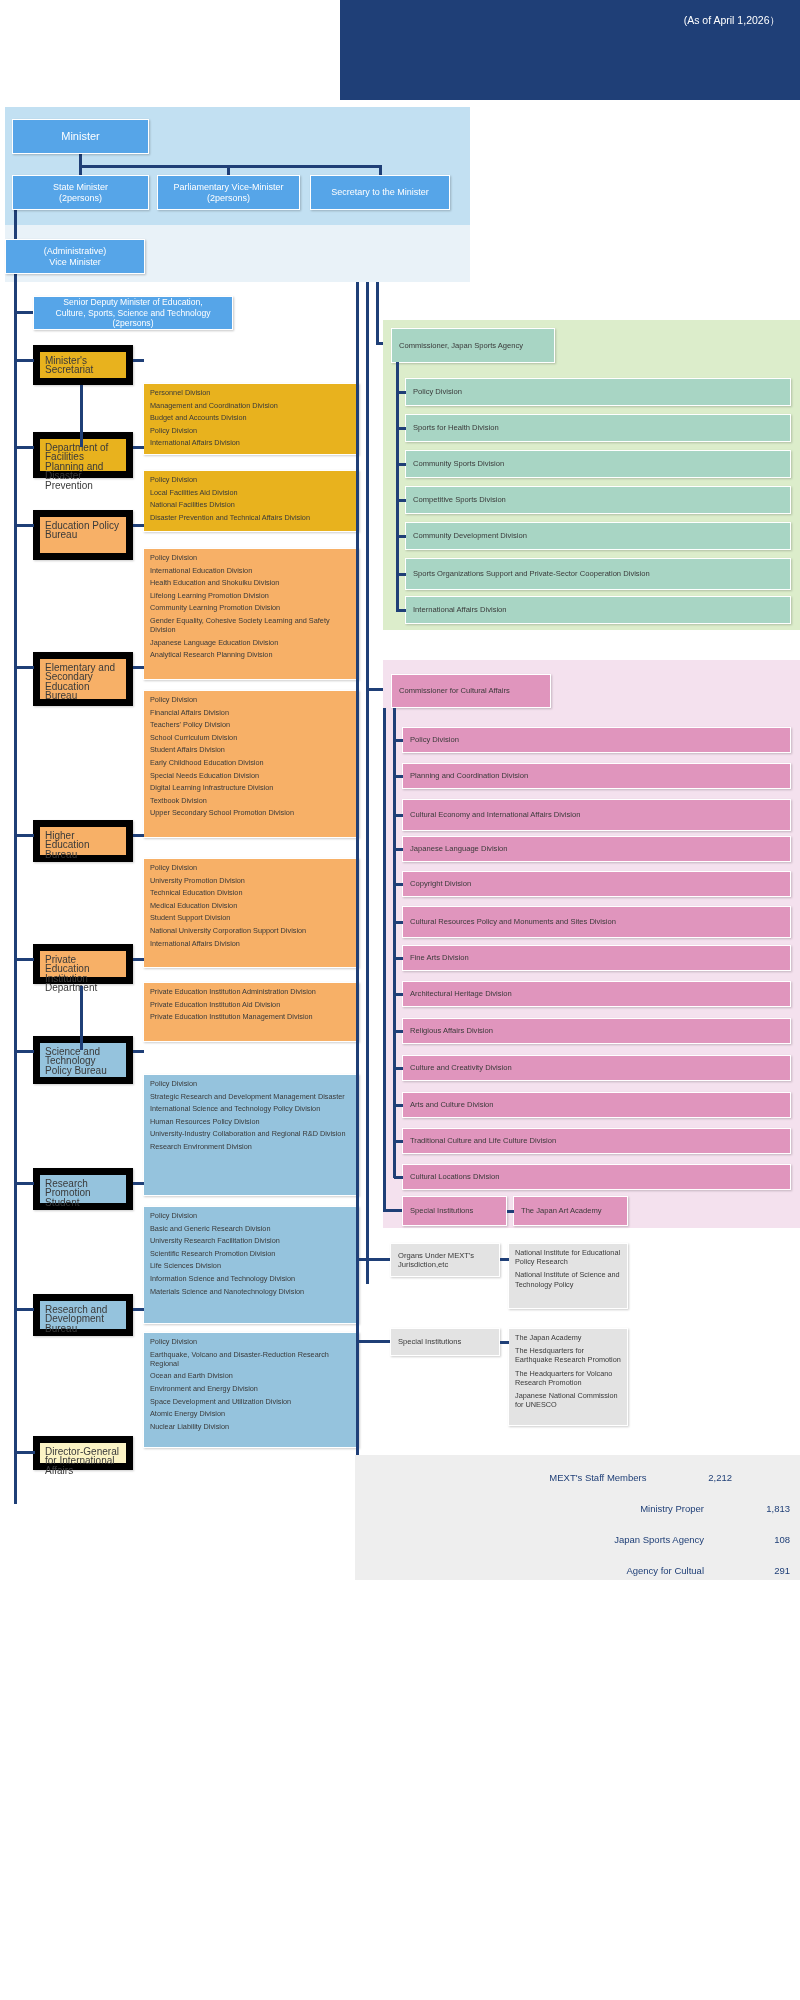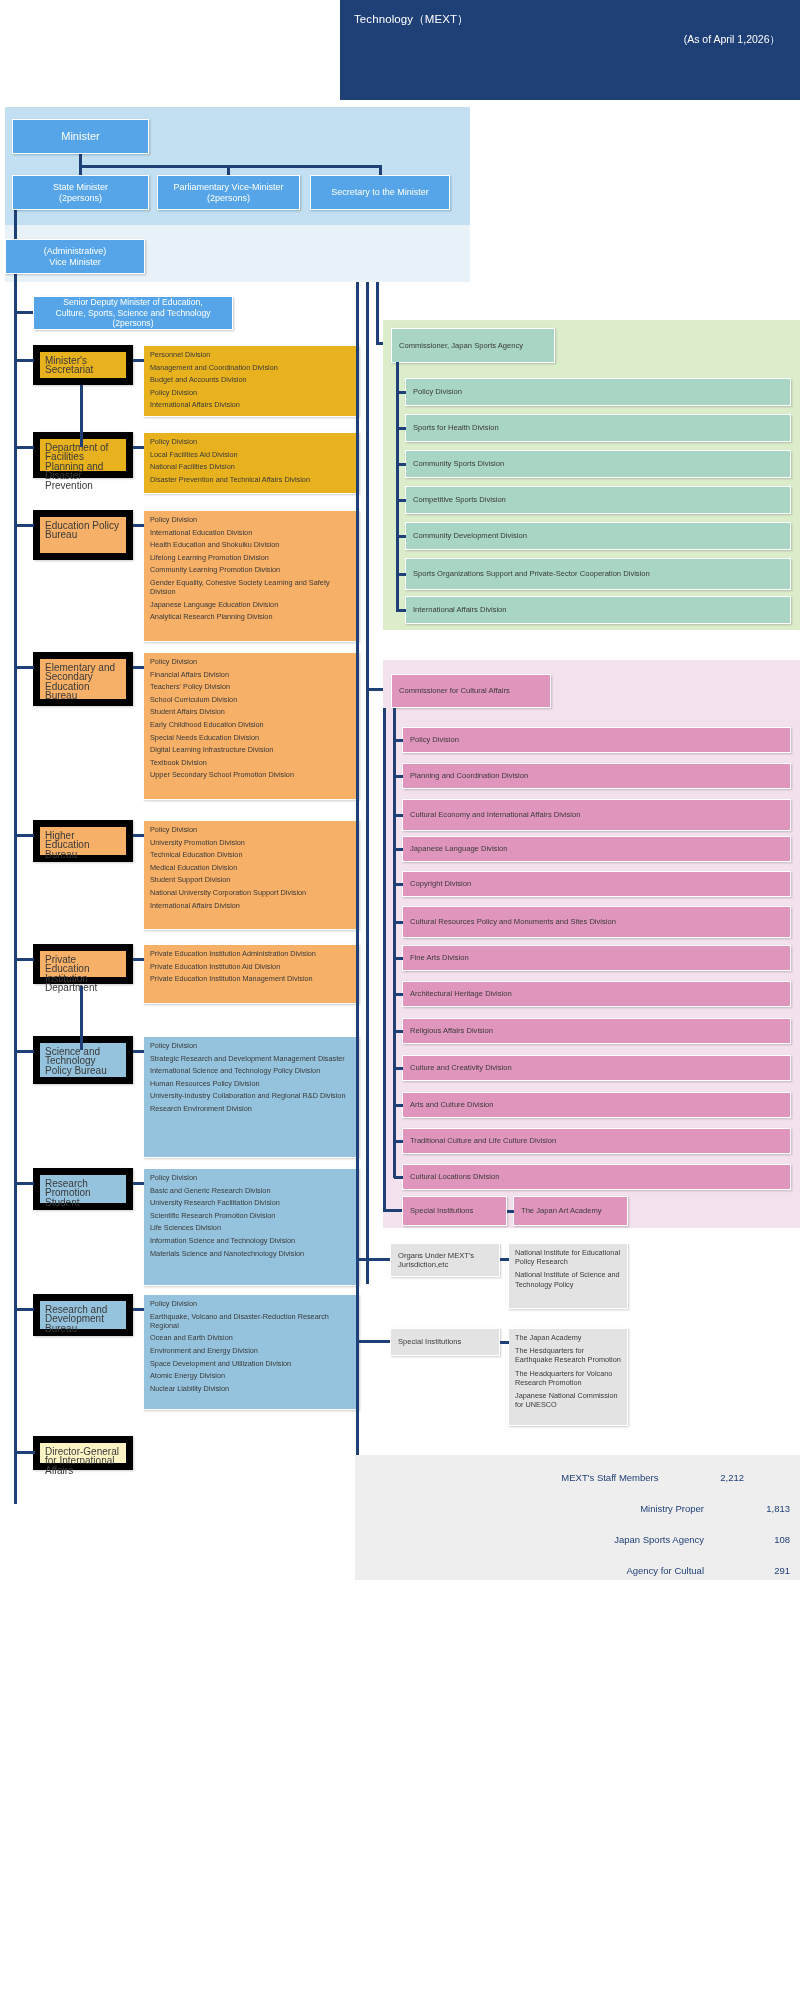--- a/index.html
+++ b/index.html
@@ -53,20 +53,21 @@
     border:7px solid #000000;
     box-shadow:1px 1px 2px rgba(0,0,0,.2);
     font-size:10px; line-height:9.4px; color:#3a3a3a;
     padding:4px 5px;
   }
   .grp-list{
     border:1px solid #ffffff;
     box-shadow:1px 1px 2px rgba(0,0,0,.2);
     font-size:7.3px; line-height:9.2px; color:#3a3a3a;
     padding:4px 6px;
+    margin-top:38px;
   }
   .grp-list div{ margin-bottom:3.4px; }
   .grp-list div:last-child{ margin-bottom:0; }
 
   .c-gold  { background:#e8b21e; }
   .c-orange{ background:#f7b067; }
   .c-blue  { background:#95c3dd; }
   .c-yellow{ background:#fbf3c4; }
 
   
@@ -99,21 +100,20 @@
     height:31px; padding-right:10px;
     font-size:9.5px; color:#1f3f77;
   }
   .stat-label{ width:330px; text-align:right; padding-right:24px;}
   .stat-value{ width:62px; text-align:right;}
 </style>
 </head>
 <body>
 
 <div class="abs" id="title-block">
-  <div class="tline">Technology（MEXT）</div>
   <div class="asof">(As of April 1,2026）</div>
 </div>
 
 <div class="abs" id="top-panel-outer"></div>
 <div class="abs" id="top-panel-inner"></div>
 
 <div class="ln" style="left:79px; top:154px; width:3px; height:14px;"></div>
 <div class="ln" style="left:79px; top:165px; width:303px; height:3px;"></div>
 <div class="ln" style="left:79px; top:165px; width:3px; height:12px;"></div>
 <div class="ln" style="left:227px; top:165px; width:3px; height:12px;"></div>
@@ -400,21 +400,21 @@
 <div class="abs c-grey" style="left:508px; top:1328px; width:120px; height:98px; border:1px solid #fff; box-shadow:1px 1px 2px rgba(0,0,0,.2); font-size:7.3px; line-height:9.2px; padding:4px 6px;">
   <div>The Japan Academy</div>
   <div style="margin-top:4px;">The Hesdquarters for Earthquake Research Promotion</div>
   <div style="margin-top:4px;">The Headquarters for Volcano Research Promotion</div>
   <div style="margin-top:4px;">Japanese National Commission for UNESCO</div>
 </div>
 <div class="ln" style="left:500px; top:1341px; width:9px; height:3px;"></div>
 
 <div class="abs" id="stats-box"></div>
 <div id="stats-layer">
-    <div class="abs stat-row" style="left: 355px; top: 1462px; width: 399px;">
+    <div class="abs stat-row" style="left: 343px; top: 1462px; width: 399px;">
       <div class="stat-label">MEXT's Staff Members</div>
       <div class="stat-value">2,212</div>
     </div>
     <div class="abs stat-row" style="left: 355px; top: 1493px; width: 445px;">
       <div class="stat-label">Ministry Proper</div>
       <div class="stat-value">1,813</div>
     </div>
     <div class="abs stat-row" style="left: 355px; top: 1524px; width: 445px;">
       <div class="stat-label">Japan Sports Agency</div>
       <div class="stat-value">108</div>

